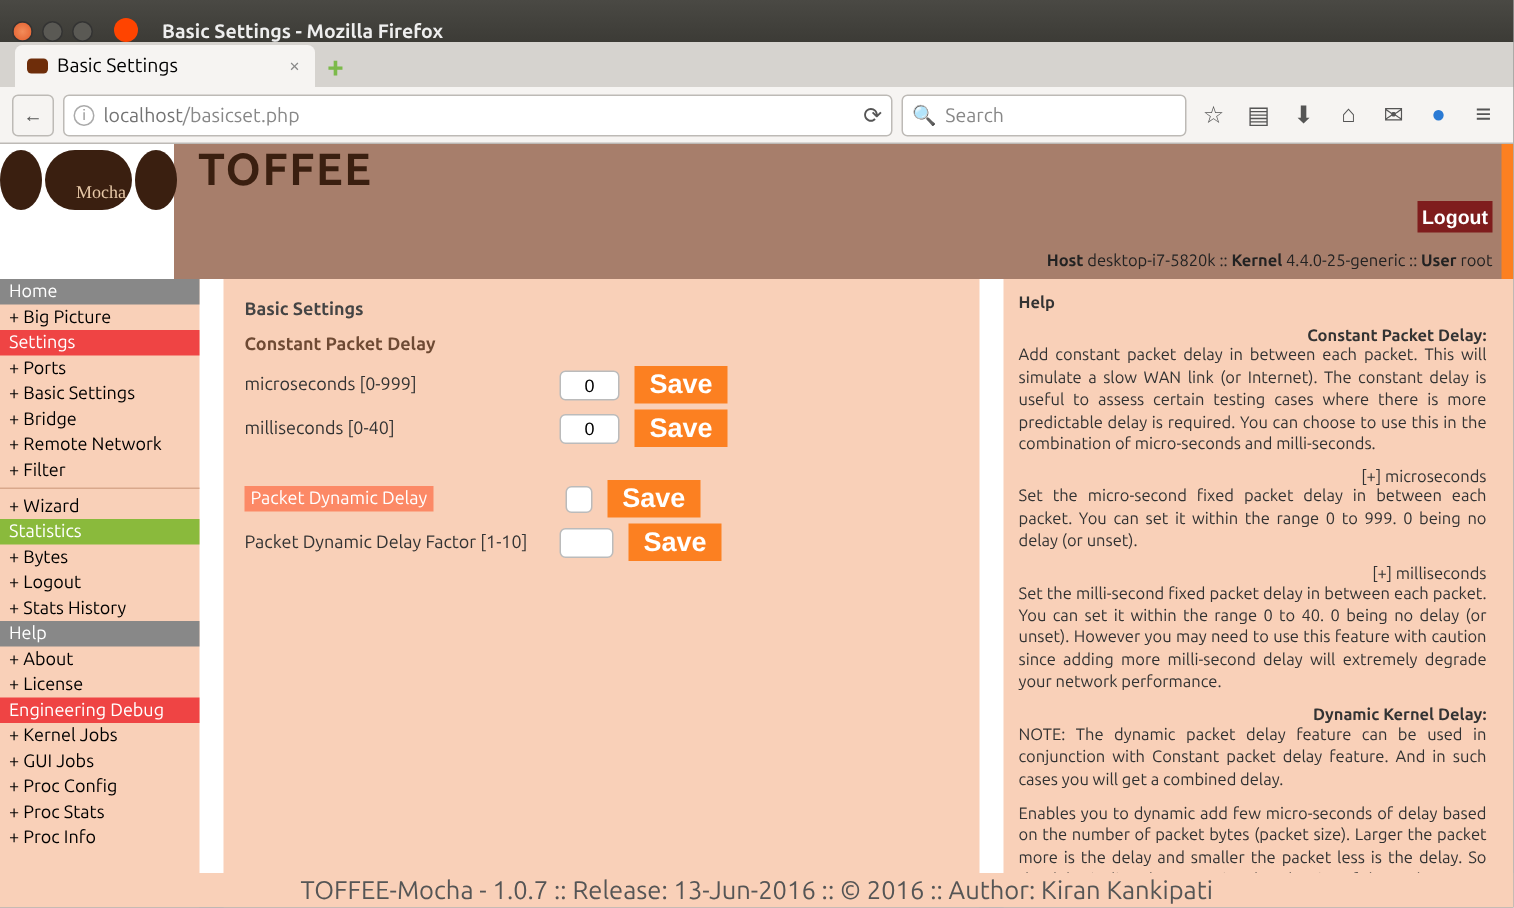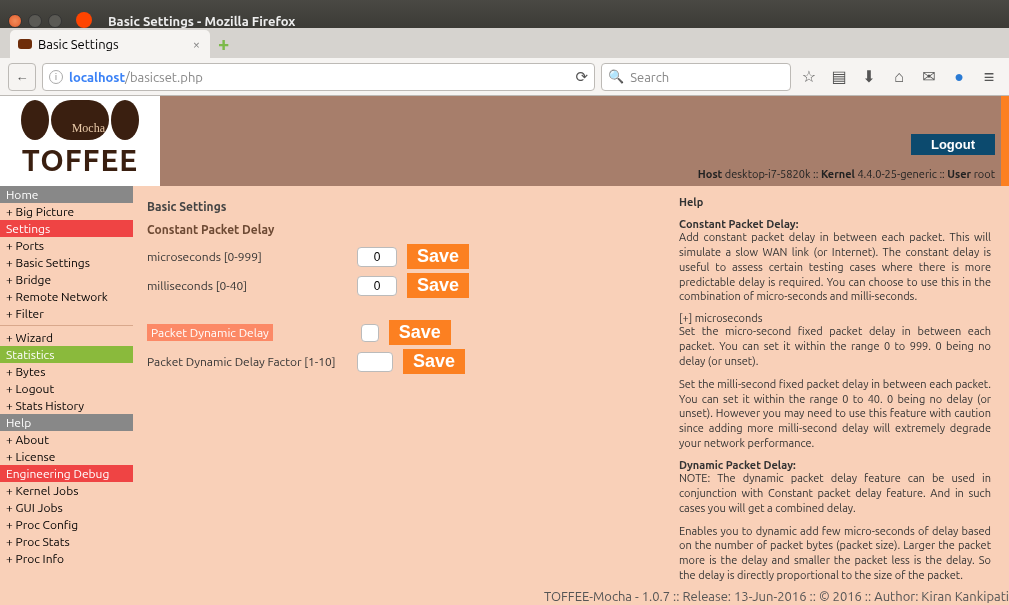--- a/index.html
+++ b/index.html
@@ -17,44 +17,44 @@
 .tabstrip { height: 30px; background: #d6d3cf; display: flex; align-items: flex-end; }
 .tab { background: #f6f4f2; border-top-left-radius: 5px; border-top-right-radius: 5px; height: 28px; display: flex; align-items: center; padding: 0 10px 0 8px; margin-left: 10px; min-width: 200px; position: relative; }
 .tab-icon { width:14px; height:10px; background:#6e2d0a; border-radius:3px; margin-right:6px; display:inline-block;}
 .tab-close { margin-left: auto; color:#888; cursor:pointer; }
 .newtab { margin-left:8px; color:#7cba4a; font-size:20px; font-weight:bold; cursor:pointer; margin-bottom:3px;}
 
 
 .urlbar { height: 38px; background: #f6f4f2; display:flex; align-items:center; padding:0 8px; border-bottom:1px solid #bdbab6; gap:6px;}
 .navbtn { width:28px; height:28px; border:1px solid #bdbab6; border-radius:4px; display:flex; align-items:center; justify-content:center; color:#555; cursor:pointer; background:#f6f4f2;}
 .urlfield { flex:1; height:28px; border:1px solid #bdbab6; border-radius:4px; display:flex; align-items:center; padding:0 6px; background:#fff; color:#888; position:relative; min-width:300px;}
-.urlfield .host { color:#3b82f6;font-weight:bold; }
+.urlfield .host { color:#737373; }
 .urlfield .reload { margin-left:auto; color:#555; cursor:pointer; font-size:15px;}
 .searchfield { width:190px; height:28px; border:1px solid #bdbab6; border-radius:4px; display:flex; align-items:center; padding:0 6px; background:#fff; color:#888;}
 .tbicon { width:24px; display:flex; justify-content:center; color:#555; cursor:pointer; font-size:16px;}
 .hamburger { font-size:18px; }
 
 
 .page { height: calc(605px - 28px - 30px - 38px); background:#fff; position:relative; overflow:hidden;}
 .page-inner { position:absolute; inset:0; }
 
 
 .hdrband { background:#a77e6b; height:90px; position:relative; }
 .rightstripe {position:absolute; right:0; top:0; width:8px; height:100%; background:#fc8021;}
-.logo { position:absolute; left:0; top:0; width:160px; height:90px; background:#fff; display:flex; flex-direction:column; }
+.logo { position:absolute; left:0; top:0; width:116px; height:90px; background:#fff; display:flex; flex-direction:row;gap:14px; }
 .logo-top {height:48px; display:flex; align-items:center; justify-content:center; gap:2px;}
 .bean-l, .bean-r {width:28px; height:40px; background:#3a1f10; border-radius:14px/20px;}
 .bean-c {width:58px; height:40px; background:#3a1f10; border-radius:20px; position:relative;}
 .bean-c::after{content:"Mocha"; position:absolute; right:4px; bottom:4px; color:#e8c9a8; font-family:cursive; font-size:12px;}
 .logo-text {font-size:30px; font-weight:bold; color:#3a1f10; letter-spacing:1px; text-align:center; line-height:32px;}
-.logout { position:absolute; right:14px; top:38px; background:#0c4a6e; color:#fff; border:none; padding:3px 20px; font-weight:bold; cursor:pointer; font-size:13px;}
+.logout { position:absolute; right:14px; top:38px; background:#7f1d1d; color:#fff; border:none; padding:3px 3px; font-weight:bold; cursor:pointer; font-size:13px;}
 .hostline { position:absolute; right:14px; bottom:6px; font-size:11px; color:#222;}
 .hostline b{font-weight:bold;}
 
-.cols { display:flex; height:calc(100% - 90px); }
+.cols { display:flex; height:calc(100% - 90px);gap:16px; }
 .sidebar { width:133px; background:#f9d0b8; font-size:12px; }
 .sidebar .sect {background:#888; color:#fff; padding:2px 6px; cursor:pointer;}
 .sidebar .sect.orange {background:#ef4444;}
 .sidebar .sect.green {background:#8aba3c;}
 .sidebar a {display:block; padding:2px 6px; color:#000; text-decoration:none; cursor:pointer;}
 .sidebar .div {height:1px; background:#d9a88c; margin:3px 0;}
 
 .main { flex:1; background:#f9d0b8; padding:10px 14px 6px 14px; position:relative; font-size:12px; color:#333;}
 .main .maininner {background:transparent;}
 .sectitle{font-weight:bold; color:#444; margin:4px 0 10px 0;}
@@ -62,24 +62,24 @@
 .row{display:flex; align-items:center; margin:4px 0; gap:10px;}
 .row label{width:200px;}
 .numberbox{width:40px; height:20px; border:1px solid #bbb; border-radius:4px; text-align:center; font-size:12px;}
 .widebox{width:36px; height:20px; border:1px solid #bbb; border-radius:4px;}
 .savebtn{background:#fc8021; color:#fff; border:none; padding:2px 10px; font-weight:bold; cursor:pointer; font-size:18px;}
 .hl-label {background:#fc8966; color:#fff; padding:2px 4px; display:inline-block;}
 .chk{width:18px; height:18px; border:1px solid #bbb; border-radius:4px; background:#fff; appearance:none; cursor:pointer;}
 
 .helpcol { width:340px; background:#f9d0b8; padding:10px 18px 6px 10px; font-size:11px; color:#333;}
 .helpcol .hTitle{font-weight:bold; margin-bottom:10px;}
-.helpcol .hHead{font-weight:bold; margin-top:6px;}
+.helpcol .hHead{font-weight:bold; margin-top:6px;text-align:right;}
 .helpcol p{text-align:justify; margin-bottom:8px; line-height:1.35;}
 
-.footer {position:absolute; left:0; right:0; bottom:0; text-align:right; font-size:13px; color:#555; padding:2px 0; background:#f9d0b8;}
+.footer {position:absolute; left:0; right:0; bottom:0; text-align:center; font-size:17px; color:#555; padding:2px 0; background:#f9d0b8;}
 </style>
 </head>
 <body>
 
 <div class="os-titlebar">
   <span class="wm-btn wm-close"></span>
   <span class="wm-btn wm-min"></span>
   <span class="wm-btn wm-max"></span>
   <span class="ff-icon"></span>
   <span class="wm-title">Basic Settings - Mozilla Firefox</span>
@@ -189,22 +189,23 @@
       </div>
       </div>
     </div>
 
     <div class="helpcol">
       <div class="hTitle">Help</div>
       <div class="hHead">Constant Packet Delay:</div>
       <p>Add constant packet delay in between each packet. This will simulate a slow WAN link (or Internet). The constant delay is useful to assess certain testing cases where there is more predictable delay is required. You can choose to use this in the combination of micro-seconds and milli-seconds.</p>
       <div class="hHead" style="font-weight:normal">[+] microseconds</div>
       <p>Set the micro-second fixed packet delay in between each packet. You can set it within the range 0 to 999. 0 being no delay (or unset).</p>
+      <div class="hHead" style="font-weight:normal">[+] milliseconds</div>
       <p>Set the milli-second fixed packet delay in between each packet. You can set it within the range 0 to 40. 0 being no delay (or unset). However you may need to use this feature with caution since adding more milli-second delay will extremely degrade your network performance.</p>
-      <div class="hHead">Dynamic Packet Delay:</div>
+      <div class="hHead">Dynamic Kernel Delay:</div>
       <p>NOTE: The dynamic packet delay feature can be used in conjunction with Constant packet delay feature. And in such cases you will get a combined delay.</p>
       <p>Enables you to dynamic add few micro-seconds of delay based on the number of packet bytes (packet size). Larger the packet more is the delay and smaller the packet less is the delay. So the delay is directly proportional to the size of the packet.</p>
     </div>
   </div>
 
   <div class="footer">TOFFEE-Mocha - 1.0.7 :: Release: 13-Jun-2016 :: © 2016 :: Author: Kiran Kankipati</div>
  </div>
 </div>
 
 </body></html>

